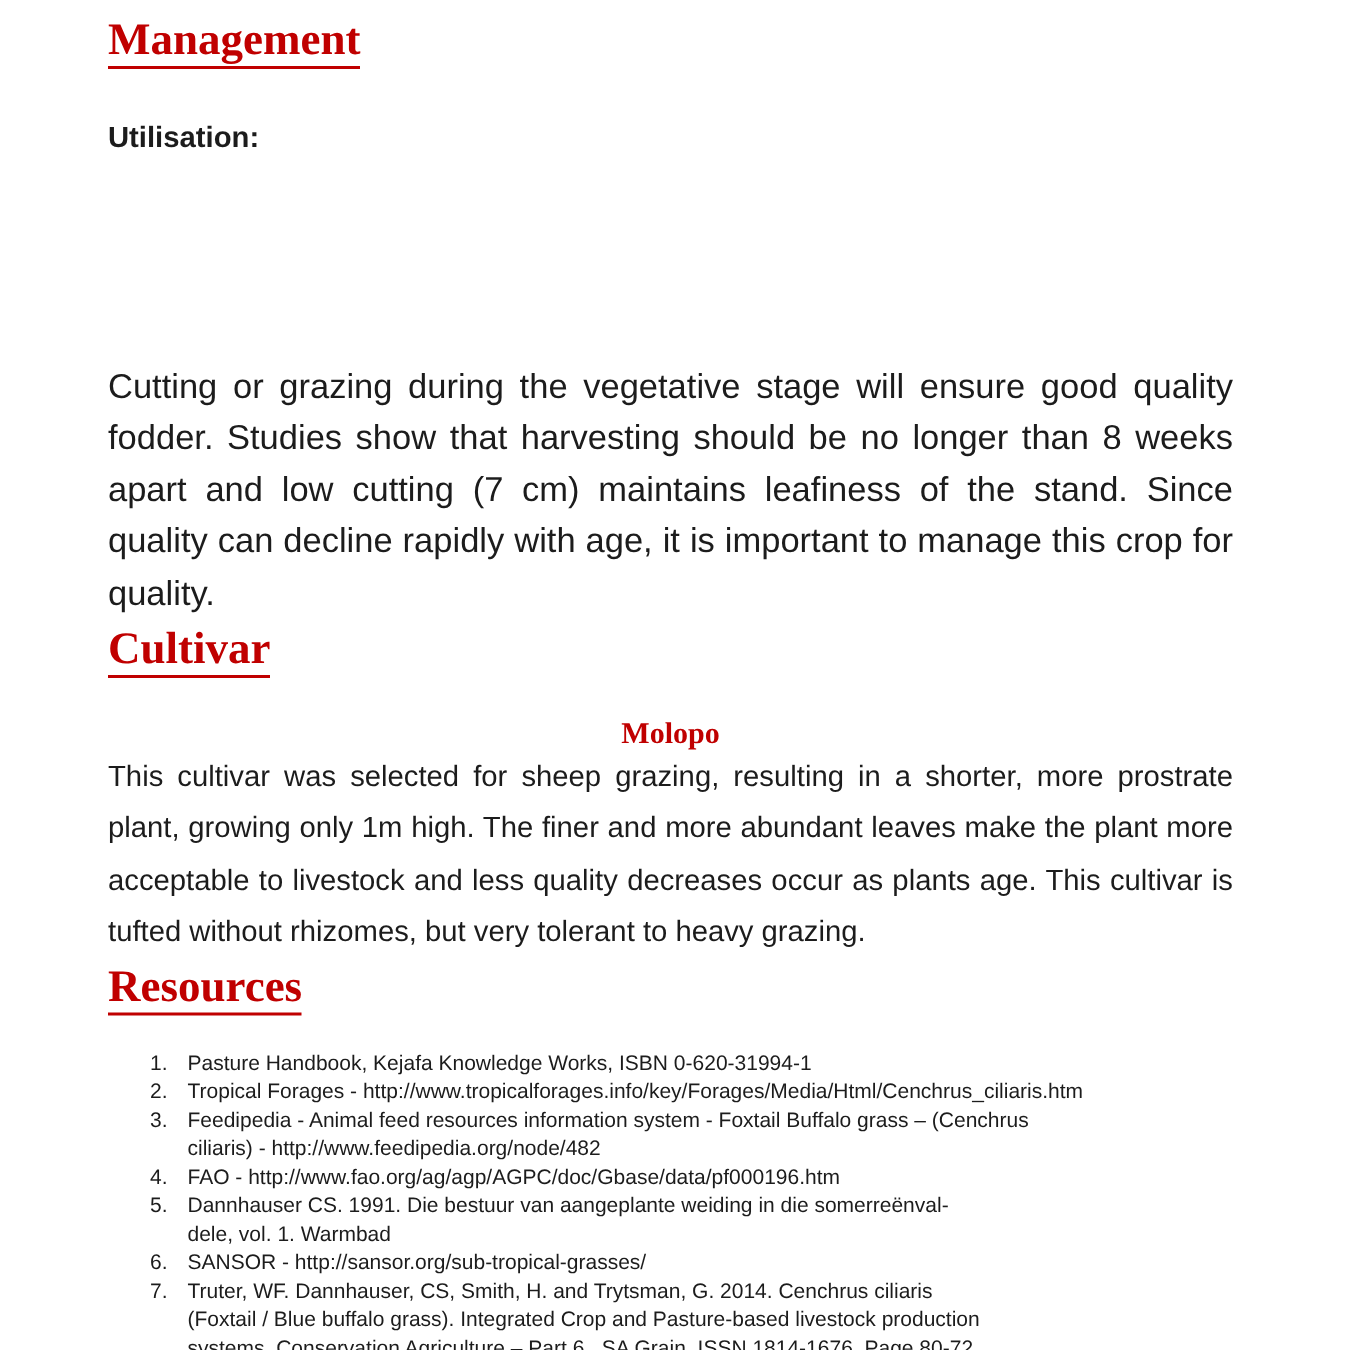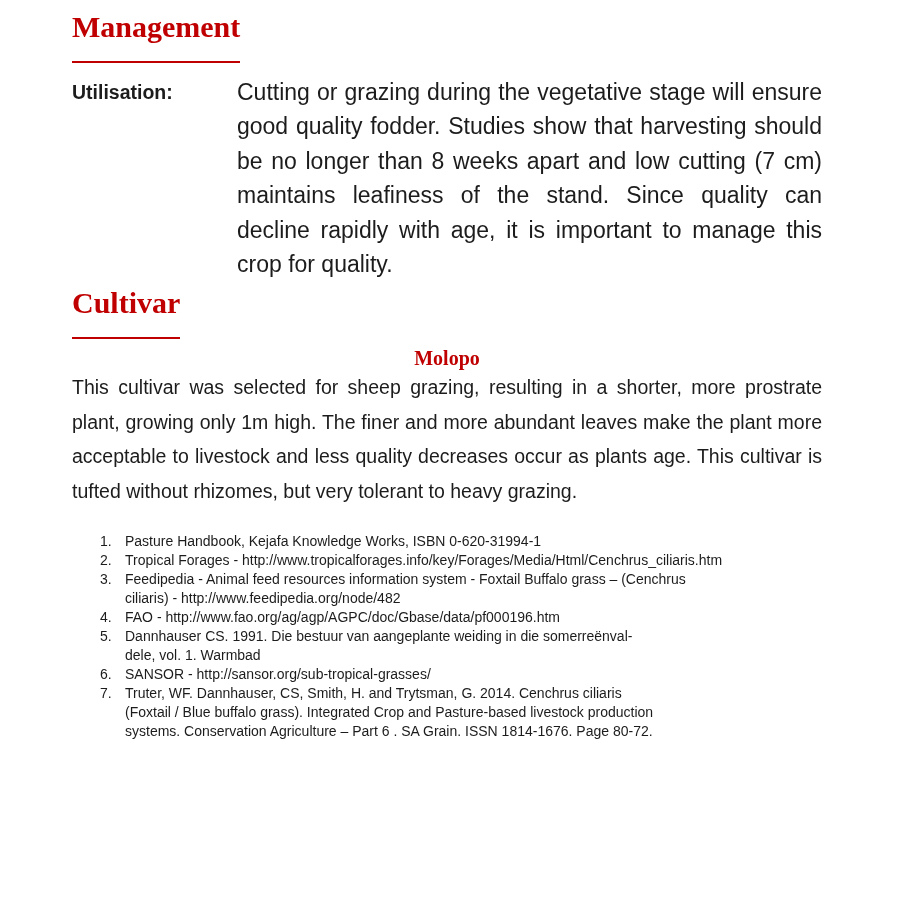--- a/index.html
+++ b/index.html
@@ -19,26 +19,27 @@
   
   .section-heading {
     font-family: "Liberation Serif", serif;
     font-weight: bold;
     font-size: 30px;
     line-height: 1.15;
     color: #C00000;
   }
   .section-heading .hl {
     border-bottom: 2px solid #C00000;
-    padding-bottom: 18px;
+    padding-bottom: 1px;
   }
   
   .util-row {
     display: flex;
     margin-top: 30px;
+    flex-direction: column;
   }
   .util-label {
     flex: 0 0 165px;
     font-weight: bold;
     font-size: 19.5px;
     line-height: 34.5px;
   }
   .util-text {
     flex: 1;
     font-size: 23px;
@@ -94,20 +95,23 @@
   </div>
 
   <div class="section-heading h-cultivar">
     <span class="hl">Cultivar</span>
   </div>
 
   <div class="cultivar-name">Molopo</div>
 
   <div class="body-par">This cultivar was selected for sheep grazing, resulting in a shorter, more prostrate plant, growing only 1m high. The finer and more abundant leaves make the plant more acceptable to livestock and less quality decreases occur as plants age. This cultivar is tufted without rhizomes, but very tolerant to heavy grazing.</div>
 
+  <div class="section-heading h-resources">
+    <span class="hl">Resources</span>
+  </div>
 
   <div class="res-list">
     <div class="res-row">
       <div class="res-num">1.</div>
       <div class="res-text">Pasture Handbook, Kejafa Knowledge Works, ISBN 0-620-31994-1</div>
     </div>
     <div class="res-row">
       <div class="res-num">2.</div>
       <div class="res-text">Tropical Forages - http://www.tropicalforages.info/key/Forages/Media/Html/Cenchrus_ciliaris.htm</div>
     </div>

